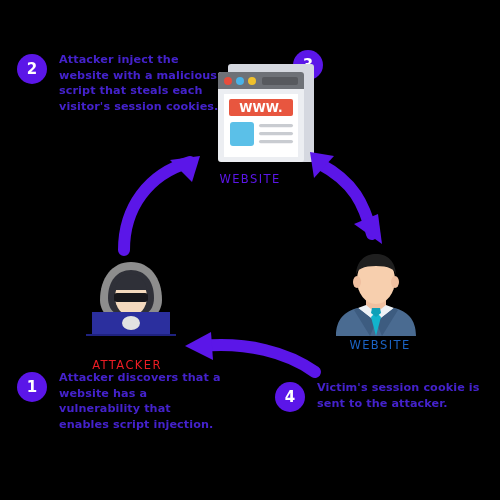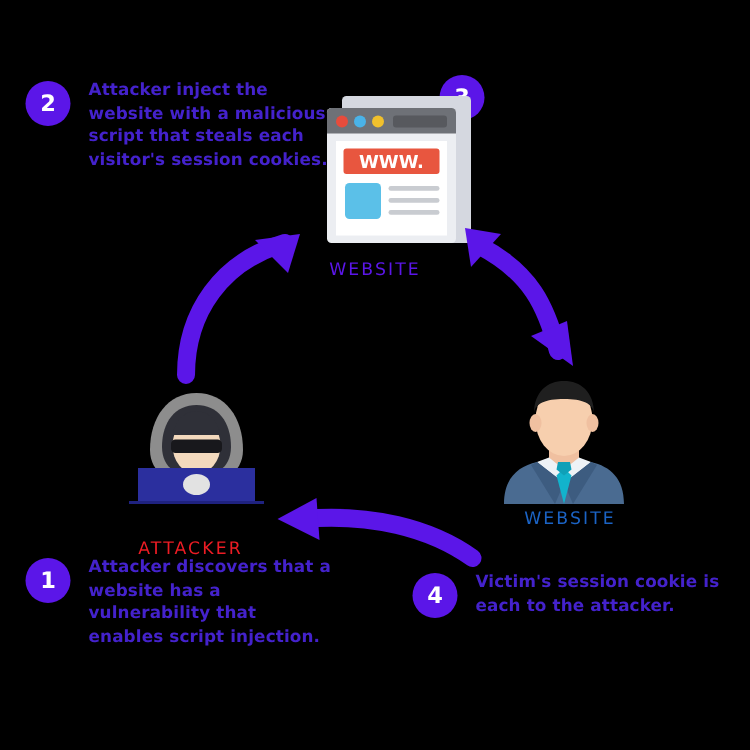--- a/index.html
+++ b/index.html
@@ -54,21 +54,21 @@
     <div class="badge">3</div>
   </div>
 
   <div class="step" id="step1">
     <div class="badge">1</div>
     <div class="stxt">Attacker discovers that a website has a vulnerability that enables script injection.</div>
   </div>
 
   <div class="step" id="step4">
     <div class="badge">4</div>
-    <div class="stxt">Victim's session cookie is each to the attacker.</div>
+    <div class="stxt">Victim's session cookie is sent to the attacker.</div>
   </div>
 
   <div class="art" id="website-art">
     <svg width="104" height="108" viewBox="0 0 104 108">
 
       <rect x="14" y="4" width="86" height="98" rx="3" fill="#d5d8e0"></rect>
 
       <rect x="4" y="12" width="86" height="90" rx="3" fill="#eceef2"></rect>
 
       <path d="M4 15a3 3 0 0 1 3-3h80a3 3 0 0 1 3 3v14H4z" fill="#6e7177"></path>

